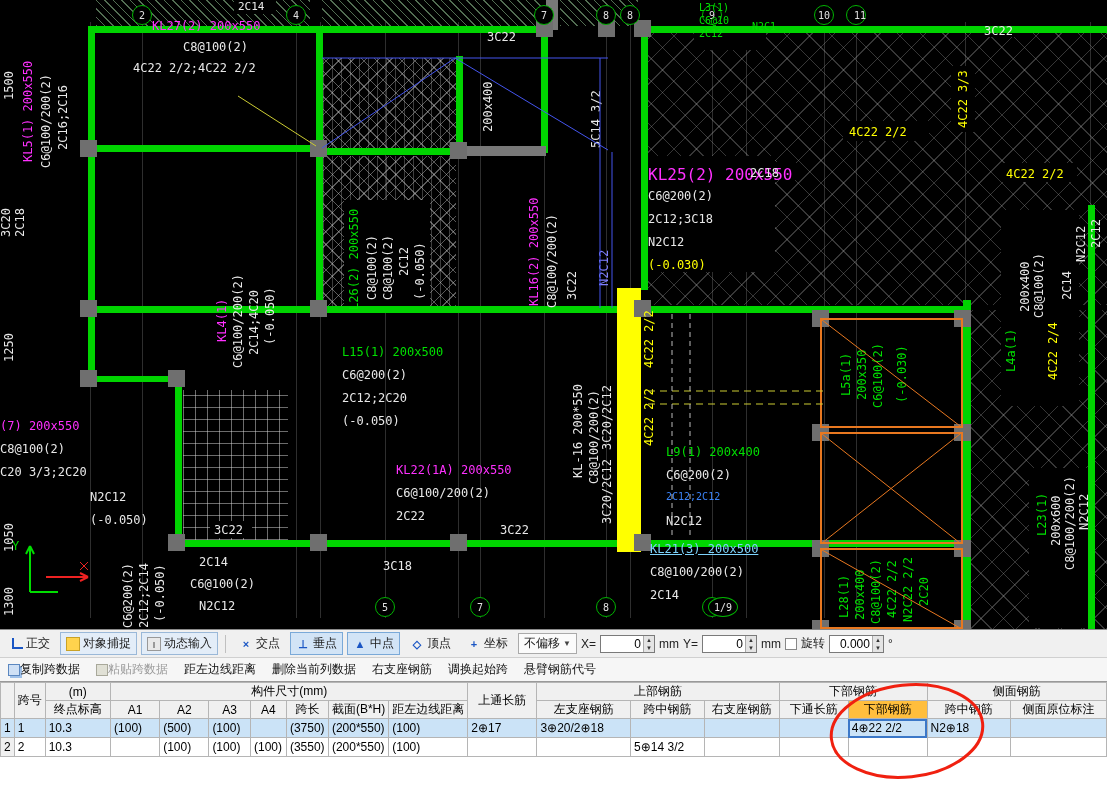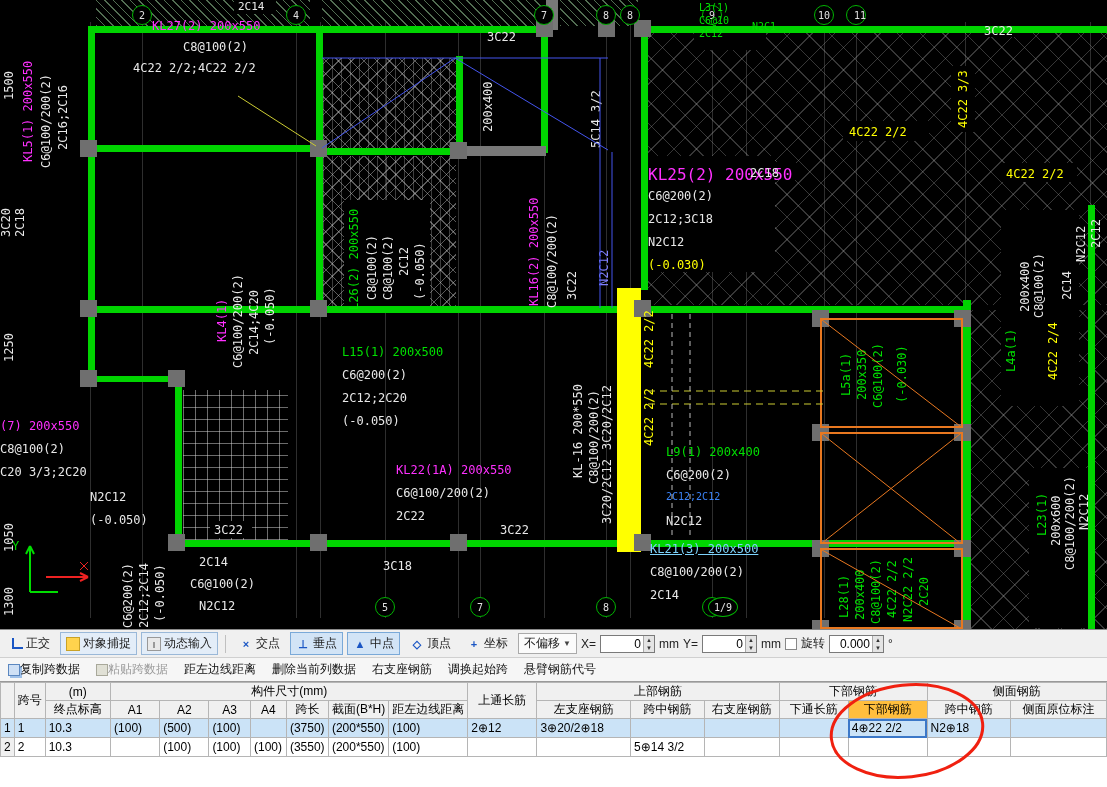--- a/index.html
+++ b/index.html
@@ -412,21 +412,21 @@
             <td class="rowhdr">1</td>
             <td>1</td>
             <td>10.3</td>
             <td>(100)</td>
             <td>(500)</td>
             <td>(100)</td>
             <td></td>
             <td>(3750)</td>
             <td>(200*550)</td>
             <td>(100)</td>
-            <td>2⊕12</td>
+            <td>2⊕17</td>
             <td>3⊕20/2⊕18</td>
             <td></td>
             <td></td>
             <td></td>
             <td class="selcell">4⊕22 2/2</td>
             <td>N2⊕18</td>
             <td></td>
           </tr>
           <tr>
             <td class="rowhdr">2</td>

